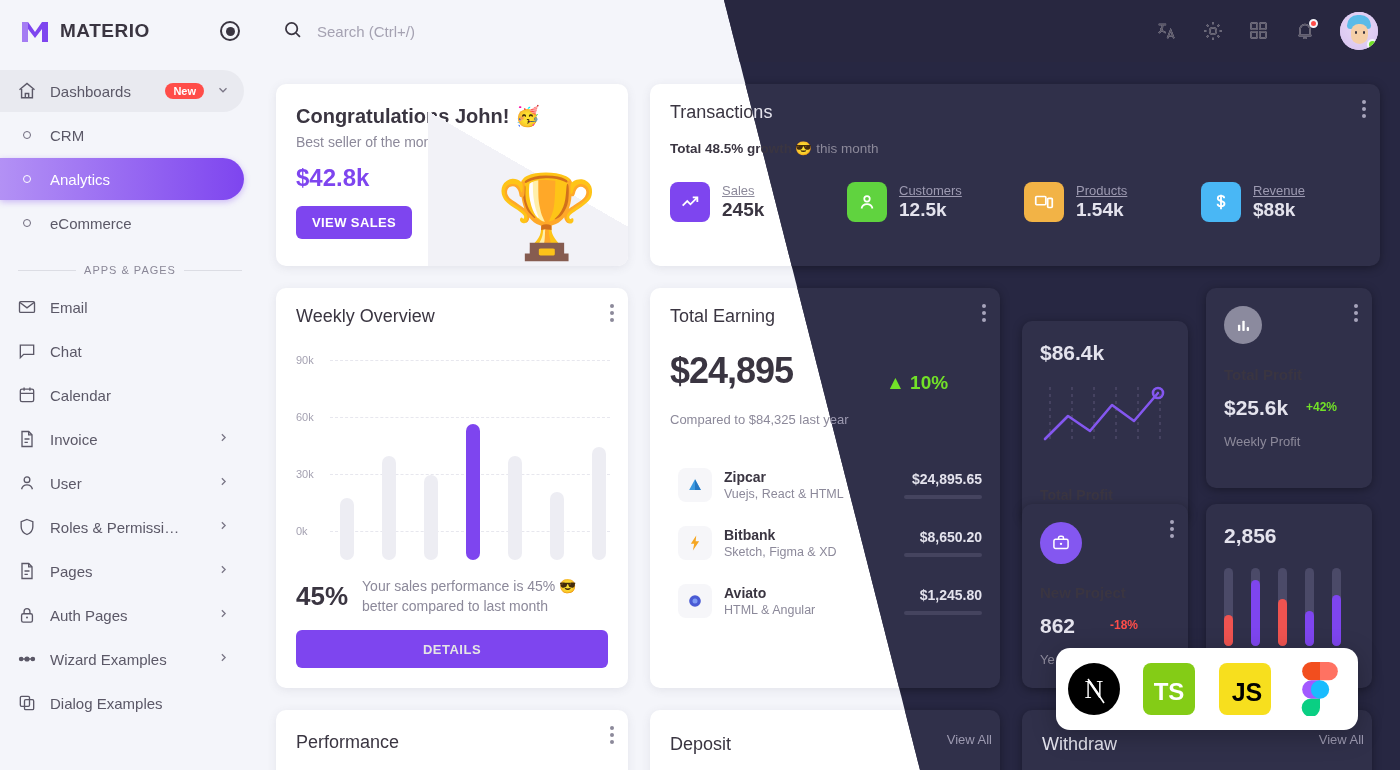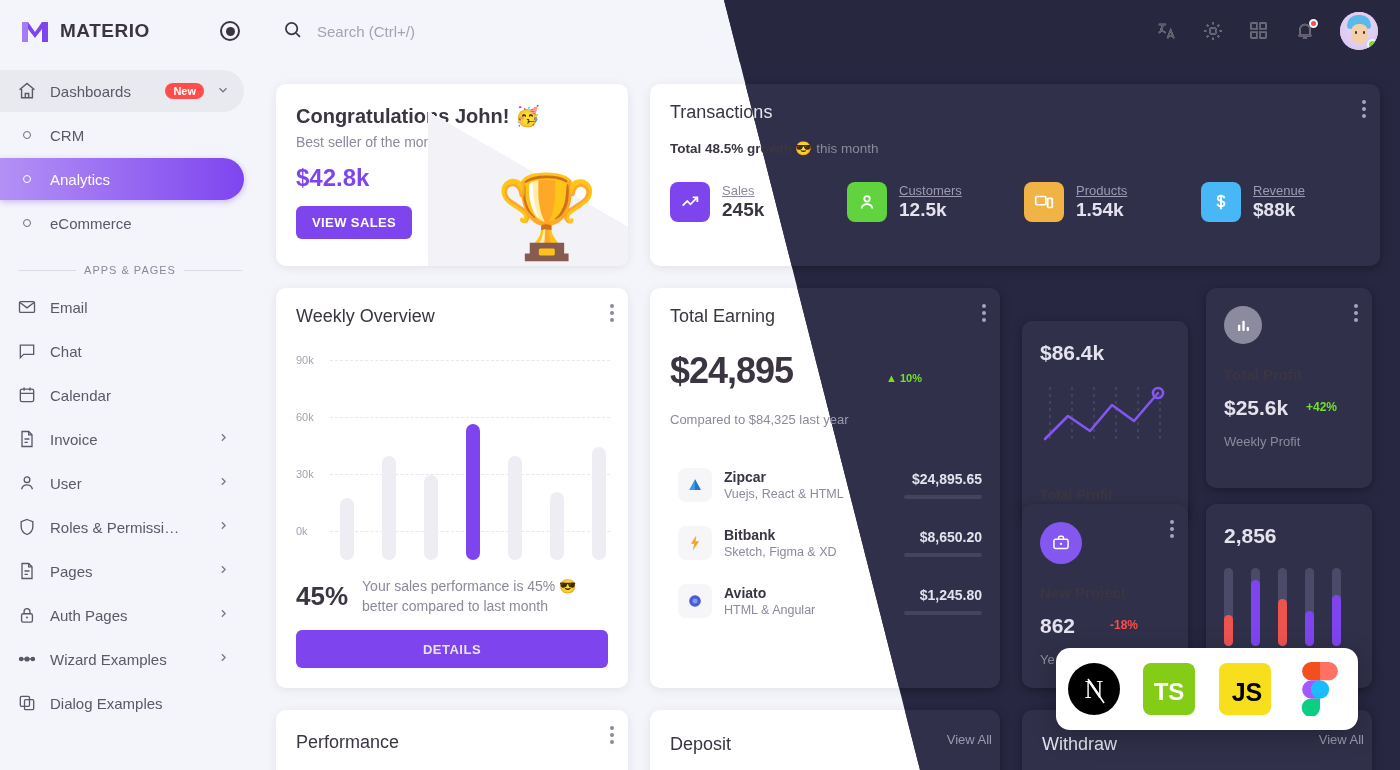--- a/index.html
+++ b/index.html
@@ -136,21 +136,21 @@
   .perf-txt { font-size:14px; color:#8c899a; line-height:1.45; }
   .btn-block {
     position:absolute; left:20px; right:20px; bottom:20px; height:38px;
     background:#7e45ef; color:#e5e5e5; border:none; border-radius:6px;
     font-size:13px; font-weight:600; letter-spacing:.5px; cursor:pointer;
   }
 
   
   .earning { position:absolute; left:390px; top:226px; width:350px; height:400px; }
   .earn-amt { position:absolute; left:20px; top:62px; font-size:36px; font-weight:600; letter-spacing:-1px; }
-  .earn-delta { position:absolute; left:236px; top:84px; font-size:11px; font-weight:600; color:#72e128; }
+  .earn-delta { position:absolute; left:236px; top:84px; font-size:19px; font-weight:600; color:#72e128; }
   .earn-cmp { position:absolute; left:20px; top:124px; font-size:13px; color:#8c899a; }
   .earn-list { position:absolute; left:28px; right:18px; top:180px; }
   .earn-row { display:flex; align-items:center; gap:12px; margin-bottom:24px; position:relative; }
   .earn-logo { width:34px; height:34px; border-radius:8px; background:#f6f6f9; display:flex; align-items:center; justify-content:center; flex:none; }
   .earn-name { font-size:14px; font-weight:600; }
   .earn-stack { font-size:12.5px; color:#8c899a; margin-top:2px; }
   .earn-right { margin-left:auto; text-align:right; }
   .earn-val { font-size:14px; font-weight:600; }
   .earn-track { width:78px; height:4px; border-radius:3px; background:#ededf3; margin-top:8px; overflow:hidden; }
   .earn-fill { height:100%; border-radius:3px; }

